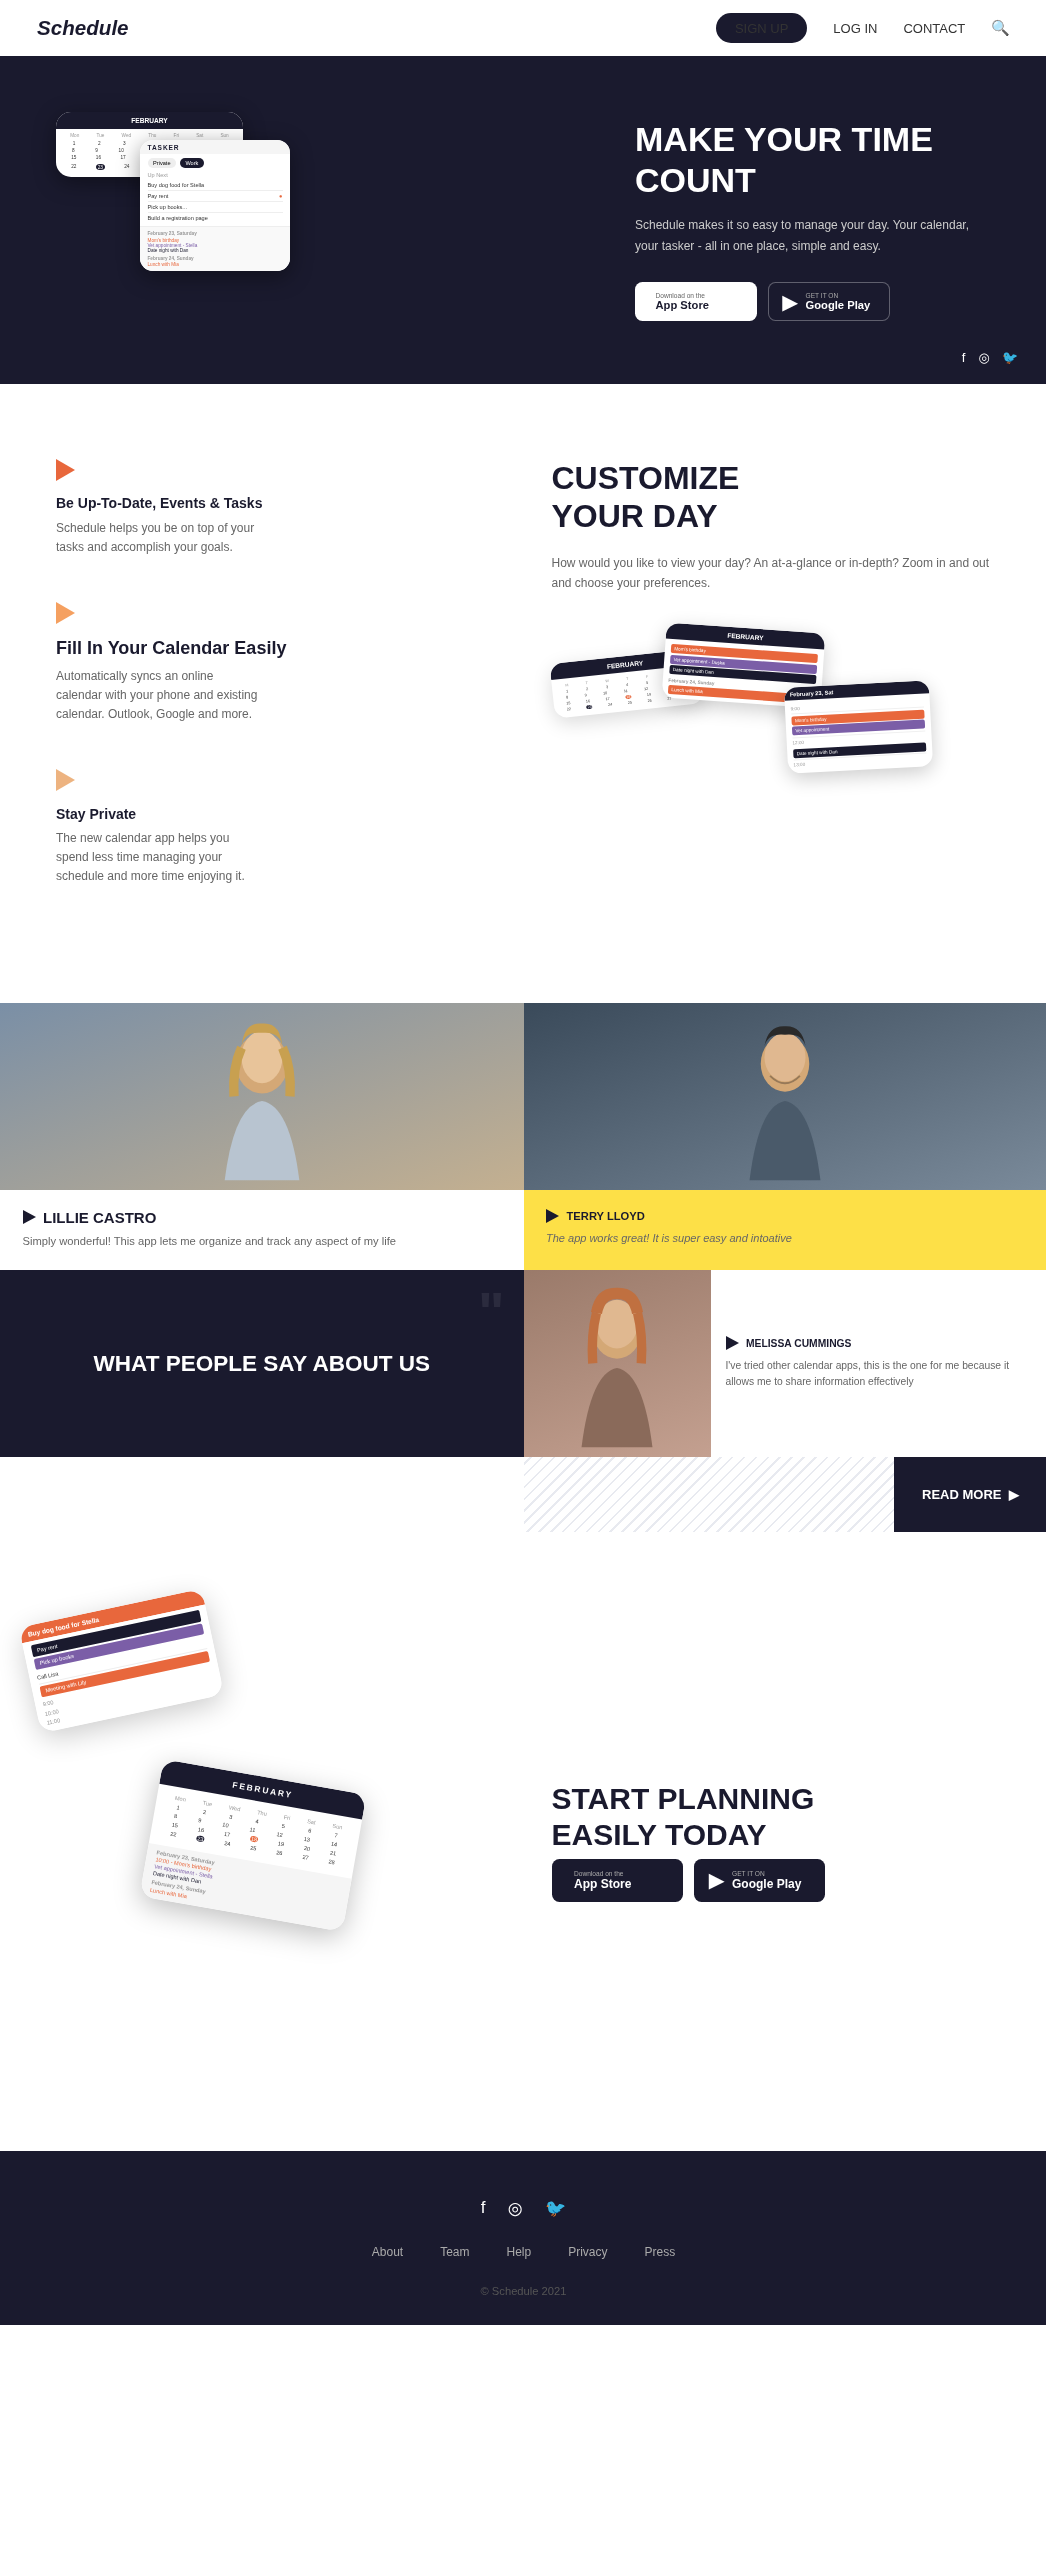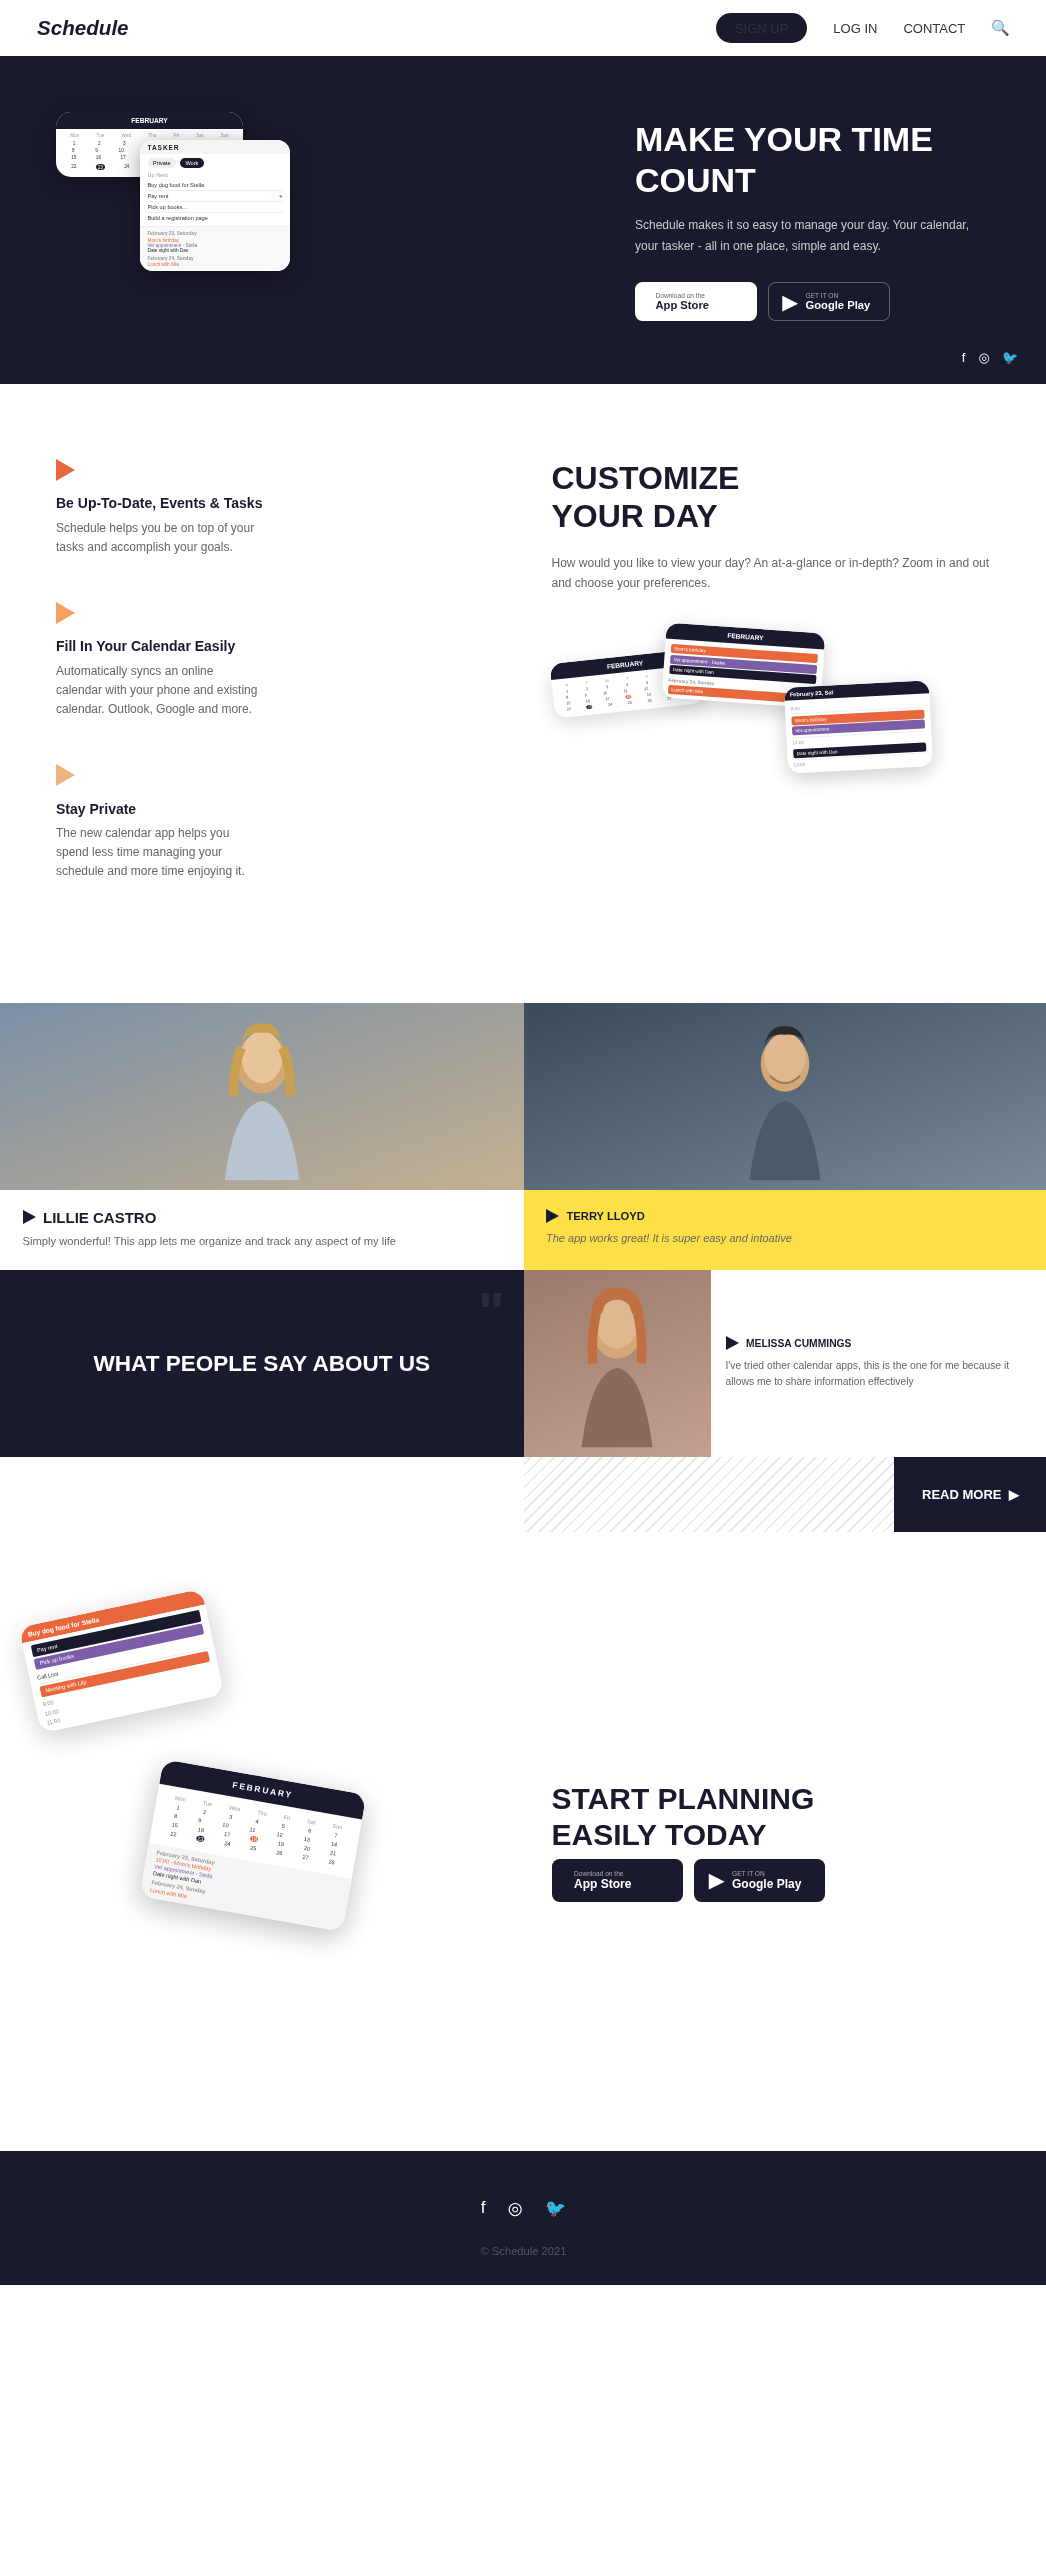--- a/index.html
+++ b/index.html
@@ -157,21 +157,21 @@
         <span style="display:inline-block;width:0;height:0;border-top:11.2px solid transparent;border-bottom:11.2px solid transparent;border-left:19px solid #e8673c;"></span>
       </div>
       <div style="font-size:14px;font-weight:700;color:#1a1a2e;margin-bottom:7.5px;">Be Up-To-Date, Events &amp; Tasks</div>
       <div style="font-size:12px;color:#666;line-height:1.6;max-width:206px;">Schedule helps you be on top of your tasks and accomplish your goals.</div>
     </div>
 
     <div style="margin-bottom:45px;">
       <div style="margin-bottom:11.2px;">
         <span style="display:inline-block;width:0;height:0;border-top:11.2px solid transparent;border-bottom:11.2px solid transparent;border-left:19px solid #f5a060;"></span>
       </div>
-      <div style="font-size:14px;font-weight:700;color:#1a1a2e;margin-bottom:7.5px;">Fill In Your Calendar Easily</div>
+      <div style="font-size:18px;font-weight:700;color:#1a1a2e;margin-bottom:7.5px;">Fill In Your Calendar Easily</div>
       <div style="font-size:12px;color:#666;line-height:1.6;max-width:206px;">Automatically syncs an online calendar with your phone and existing calendar. Outlook, Google and more.</div>
     </div>
 
     <div>
       <div style="margin-bottom:11.2px;">
         <span style="display:inline-block;width:0;height:0;border-top:11.2px solid transparent;border-bottom:11.2px solid transparent;border-left:19px solid #e8a060;opacity:0.8;"></span>
       </div>
       <div style="font-size:14px;font-weight:700;color:#1a1a2e;margin-bottom:7.5px;">Stay Private</div>
       <div style="font-size:12px;color:#666;line-height:1.6;max-width:206px;">The new calendar app helps you spend less time managing your schedule and more time enjoying it.</div>
     </div>
@@ -458,15 +458,22 @@
     </div>
   </div>
 </section>
 
 <footer style="background:#1a1a2e;color:#fff;padding:47px 56px 28px;">
   <div style="display:flex;justify-content:center;gap:22.5px;margin-bottom:26px;">
     <a href="#" style="color:#fff;font-size:17px;text-decoration:none;">f</a>
     <a href="#" style="color:#fff;font-size:17px;text-decoration:none;">◎</a>
     <a href="#" style="color:#fff;font-size:17px;text-decoration:none;">🐦</a>
   </div>
+  <div style="display:flex;justify-content:center;gap:37px;margin-bottom:26px;">
+    <a href="#" style="color:#aaa;font-size:12px;text-decoration:none;">About</a>
+    <a href="#" style="color:#aaa;font-size:12px;text-decoration:none;">Team</a>
+    <a href="#" style="color:#aaa;font-size:12px;text-decoration:none;">Help</a>
+    <a href="#" style="color:#aaa;font-size:12px;text-decoration:none;">Privacy</a>
+    <a href="#" style="color:#aaa;font-size:12px;text-decoration:none;">Press</a>
+  </div>
   <div style="text-align:center;color:#555;font-size:11.2px;">© Schedule 2021</div>
 </footer>
 
 
 </body></html>

